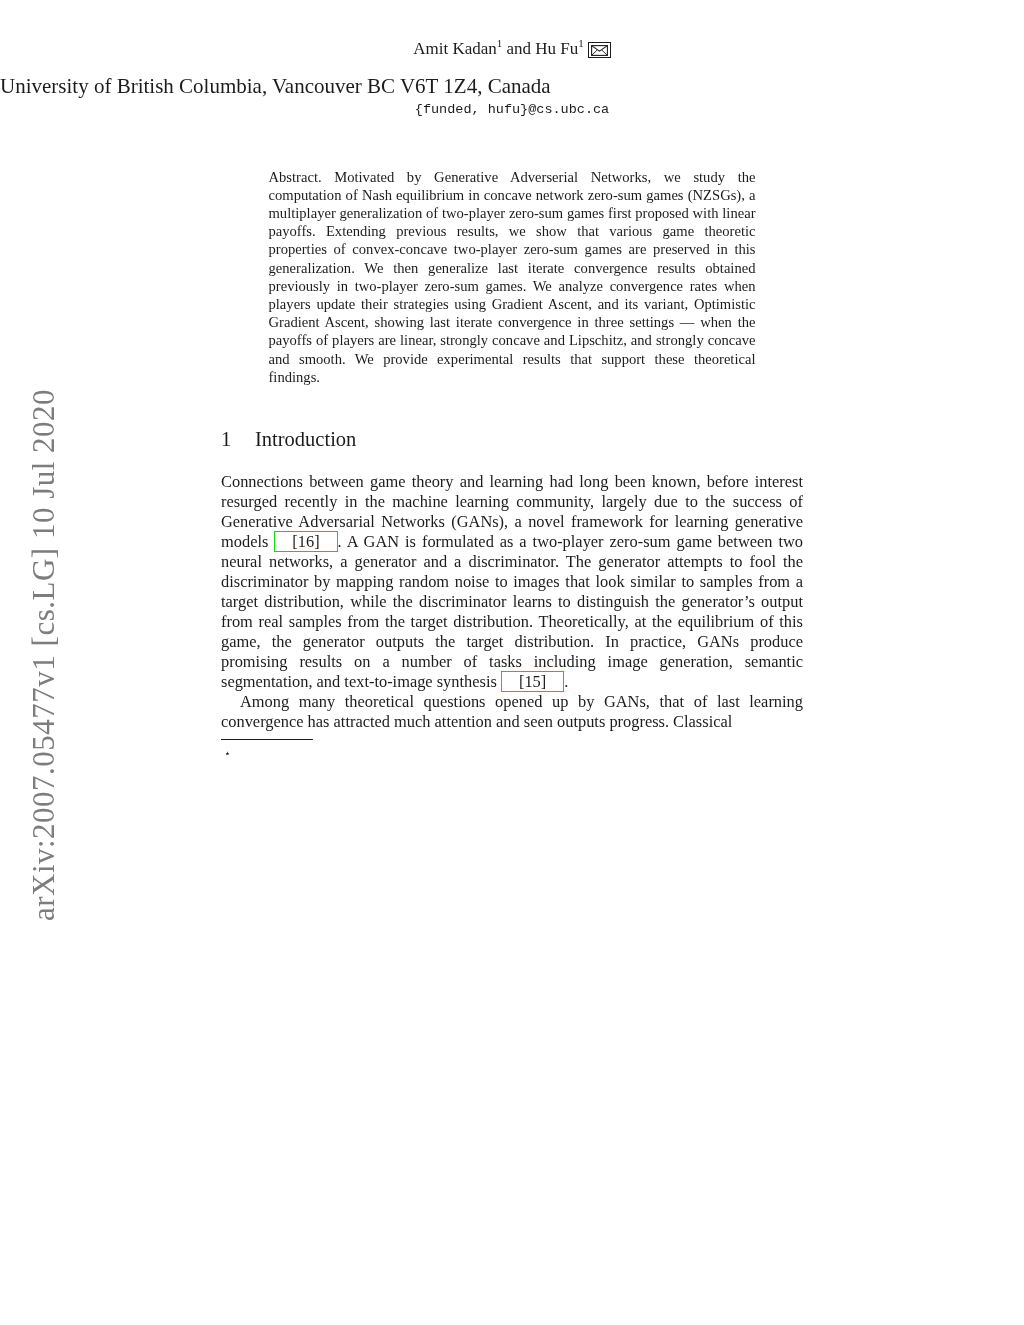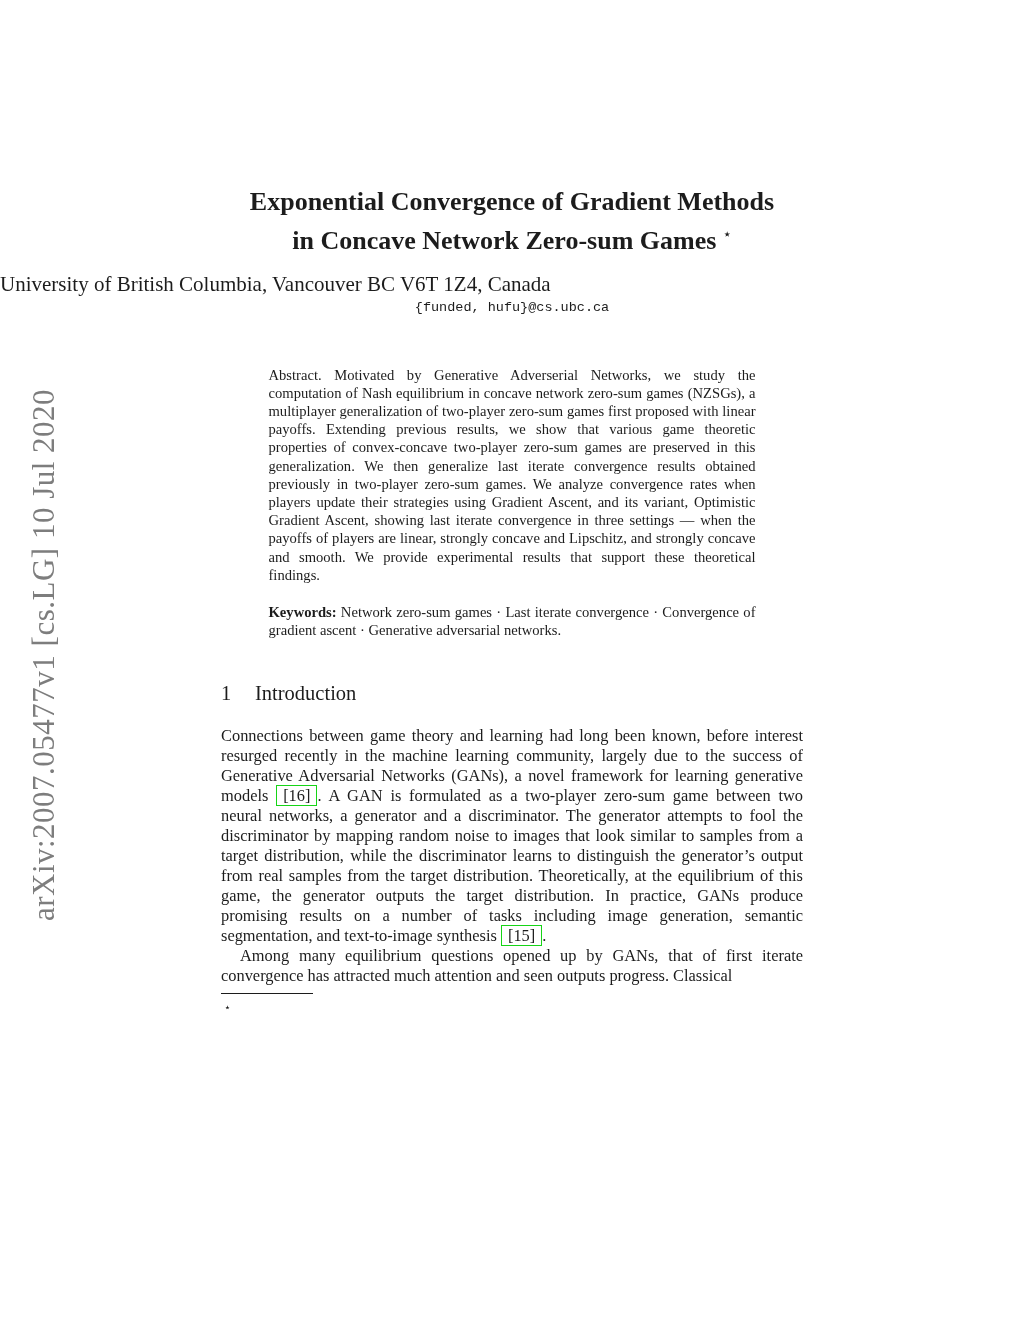--- a/index.html
+++ b/index.html
@@ -88,21 +88,21 @@
     width: 582px;
     margin: 21px auto 0 auto;
     text-align: justify;
     font-size: 16.4px;
     line-height: 20px;
   }
   .body-text p { margin: 0; }
   .body-text p.indented { text-indent: 19px; }
   .cite {
     border: 1.5px solid #16d416;
-    padding: 0 6px;
+    padding: 0 17px;
     line-height: 1;
   }
   .footnote-block {
     width: 582px;
     margin: 7px auto 0 auto;
   }
   .footnote-rule {
     width: 92px;
     border: 0;
     border-top: 1.2px solid #1c1c1c;
@@ -122,44 +122,44 @@
     font-size: 11px;
   }
 </style>
 </head>
 <body>
 
 <div class="page">
 
   <div class="watermark">arXiv:2007.05477v1  [cs.LG]  10 Jul 2020</div>
 
-  <div class="title-block">
-    <div>Exponential Convergence of Gradient Methods</div>
-    <div><span>in Concave Network Zero-sum Games</span><span class="title-star">⋆</span></div>
+
+  <div class="authors">
+    <span>Amit Kadan</span><sup>1</sup><span> and </span><span>Hu Fu</span><sup>1</sup><span class="envelope-box"><svg width="17" height="11" viewBox="0 0 17 11">
+          <rect x="0.6" y="0.6" width="15.8" height="9.8" fill="none" stroke="#1c1c1c" stroke-width="1.1"></rect>
+          <path d="M0.6,0.6 L8.5,6.2 L16.4,0.6" fill="none" stroke="#1c1c1c" stroke-width="1.1"></path>
+          <path d="M0.6,10.4 L6.2,5 M16.4,10.4 L10.8,5" fill="none" stroke="#1c1c1c" stroke-width="0.9"></path>
+        </svg></span>
   </div>
-
 
   <div class="affiliation">University of British Columbia, Vancouver BC V6T 1Z4, Canada</div>
   <div class="email">{funded, hufu}@cs.ubc.ca</div>
 
   <div class="abstract">
     <span class="abs-label">Abstract.</span><span> Motivated by Generative Adverserial Networks, we study the computation of Nash equilibrium in concave </span><span class="em">network zero-sum games</span><span> (NZSGs), a multiplayer generalization of two-player zero-sum games first proposed with linear payoffs. Extending previous results, we show that various game theoretic properties of convex-concave two-player zero-sum games are preserved in this generalization. We then generalize last iterate convergence results obtained previously in two-player zero-sum games. We analyze convergence rates when players update their strategies using Gradient Ascent, and its variant, Optimistic Gradient Ascent, showing last iterate convergence in three settings — when the payoffs of players are linear, strongly concave and Lipschitz, and strongly concave and smooth. We provide experimental results that support these theoretical findings.</span>
   </div>
 
-  <div class="keywords">
-    <span class="kw-label">Keywords:</span><span> Network zero-sum games · Last iterate convergence · Convergence of gradient ascent · Generative adversarial networks.</span>
-  </div>
 
   <div class="section-heading">
     <span class="sec-num">1</span><span>Introduction</span>
   </div>
 
   <div class="body-text">
     <p><span>Connections between game theory and learning had long been known, before interest resurged recently in the machine learning community, largely due to the success of Generative Adversarial Networks (GANs), a novel framework for learning generative models </span><span class="cite">[16]</span><span>. A GAN is formulated as a two-player zero-sum game between two neural networks, a generator and a discriminator. The generator attempts to fool the discriminator by mapping random noise to images that look similar to samples from a target distribution, while the discriminator learns to distinguish the generator’s output from real samples from the target distribution. Theoretically, at the equilibrium of this game, the generator outputs the target distribution. In practice, GANs produce promising results on a number of tasks including image generation, semantic segmentation, and text-to-image synthesis </span><span class="cite">[15]</span><span>.</span></p>
-    <p class="indented"><span>Among many equilibrium questions opened up by GANs, that of </span><span class="em">first iterate</span><span> convergence has attracted much attention and seen outputs progress. Classical</span></p>
+    <p class="indented"><span>Among many theoretical questions opened up by GANs, that of </span><span class="em">last learning</span><span> convergence has attracted much attention and seen outputs progress. Classical</span></p>
   </div>
 
   <div class="footnote-block">
     <hr class="footnote-rule">
     <div class="footnote-text">
       <span class="footnote-star">⋆</span>
     </div>
   </div>
 
 </div>

